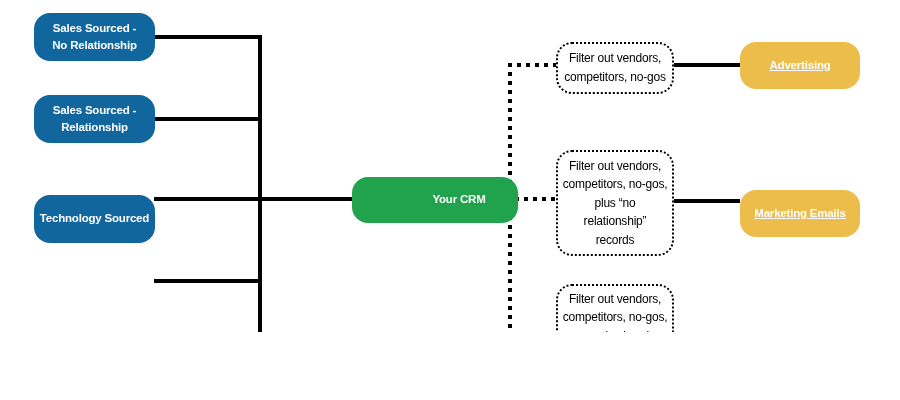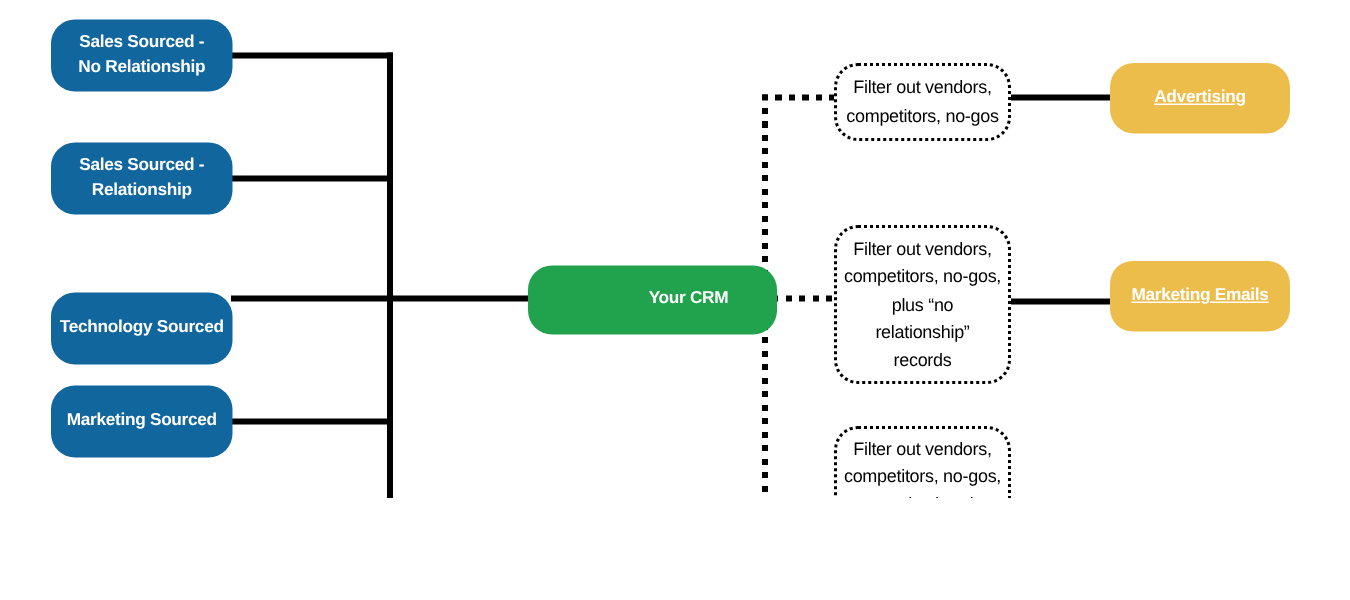--- a/index.html
+++ b/index.html
@@ -54,23 +54,20 @@
     <span>Sales Sourced -
 No Relationship</span>
   </div>
   <div class="node blue" style="top:95px;">
     <span>Sales Sourced -
 Relationship</span>
   </div>
   <div class="node blue" style="top:175px;margin-top:20px;">
     <span>Technology Sourced</span>
   </div>
-  <div class="node blue" style="top:257px;">
-    <span>Marketing Sourced</span>
-  </div>
   <div class="node blue" style="top:355px;padding-left:12px;">
     <span>Client</span>
   </div>
 
   <div class="node green">
     <span>Your CRM</span>
   </div>
 
   <div class="filter" style="top:42px;height:48px;">
     <span>Filter out vendors,
@@ -87,17 +84,17 @@
     <span>Filter out vendors,
 competitors, no-gos,
 records already
 getting worked,
 clients</span>
   </div>
 
   <div class="node yellow" style="top:42px;">
     <span>Advertising</span>
   </div>
-  <div class="node yellow" style="top:174px;border-radius:15px;">
+  <div class="node yellow" style="top:190px;">
     <span>Marketing Emails</span>
   </div>
 
 </div>
 
 </body></html>

